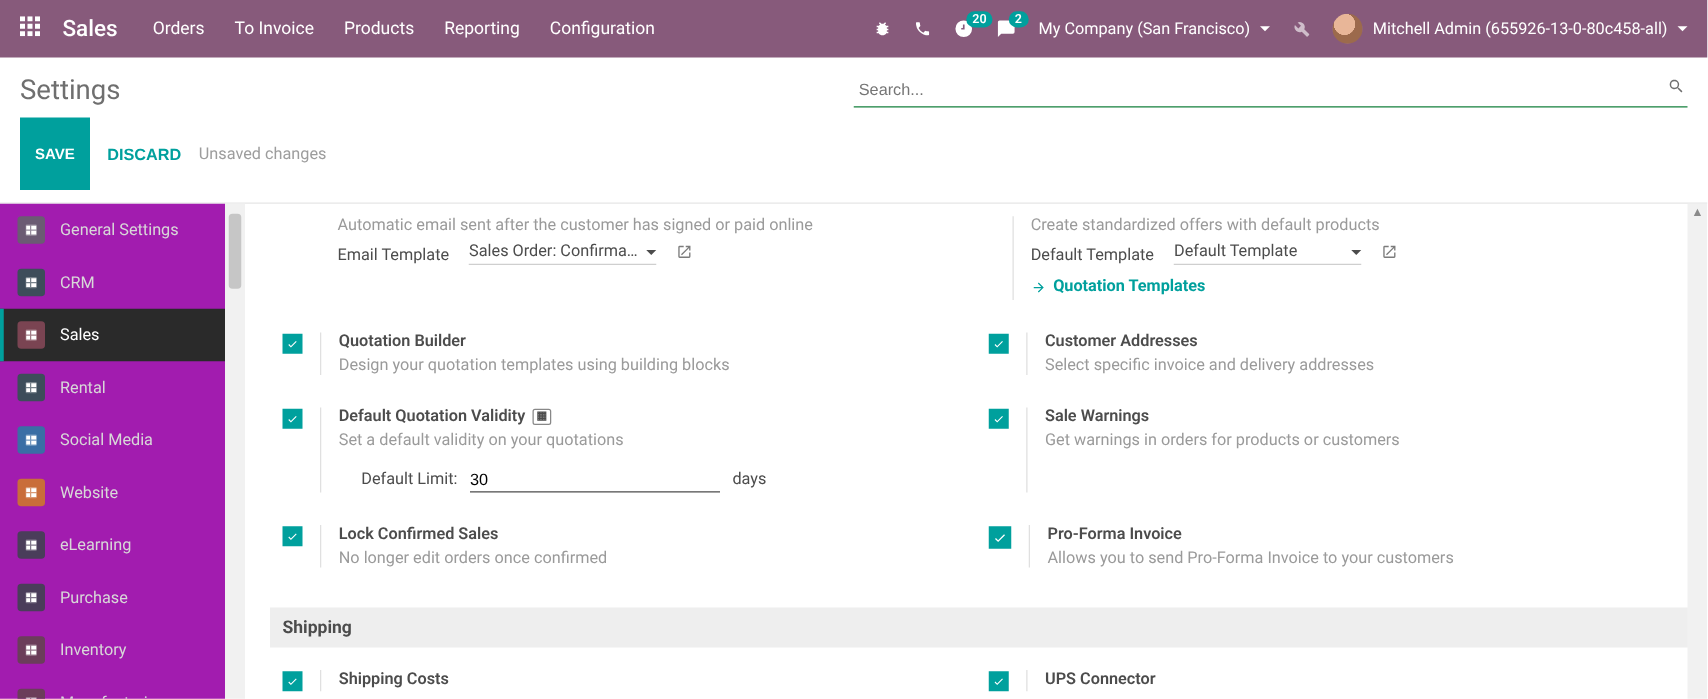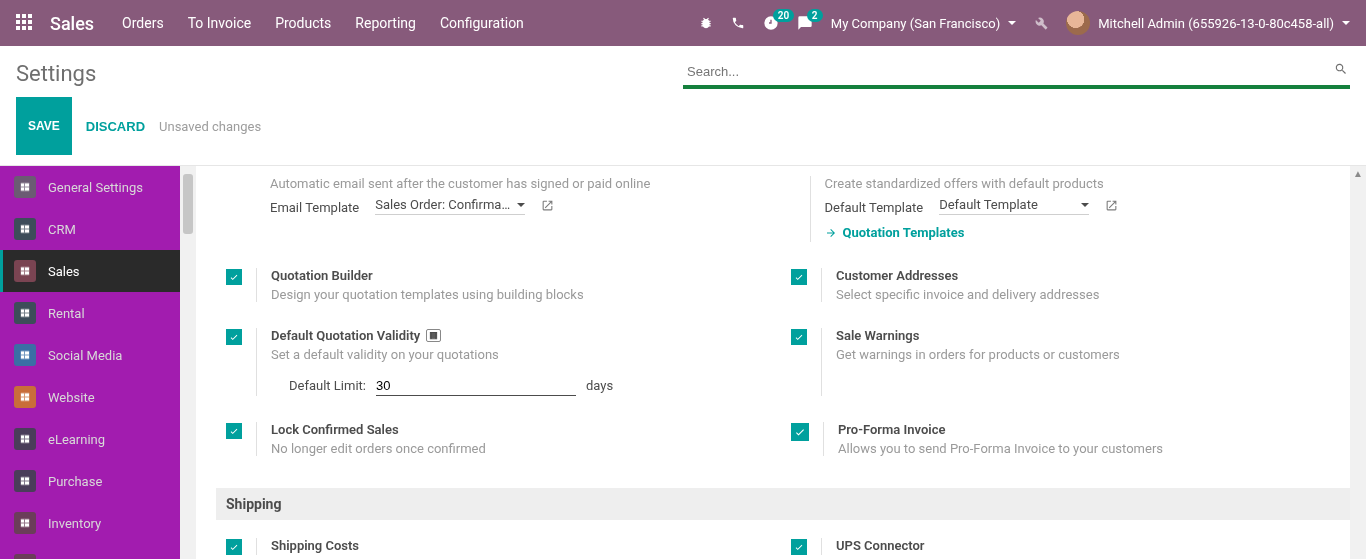--- a/index.html
+++ b/index.html
@@ -15,21 +15,21 @@
   .systray-icon { position: relative; display: inline-flex; align-items: center; cursor: pointer; }
   .systray-icon svg { fill: #fff; }
   .badge { position: absolute; top: -6px; left: 10px; background: #00a09d; color: #fff; border-radius: 8px; font-size: 10px; padding: 1px 5px; font-weight: 600; }
   .company-switch, .user-switch { display: flex; align-items: center; gap: 8px; color: #fff; font-size: 13px; cursor: pointer; }
   .caret-down { width: 0; height: 0; border-left: 4px solid transparent; border-right: 4px solid transparent; border-top: 4px solid #fff; }
   .avatar { width: 24px; height: 24px; border-radius: 50%; background: radial-gradient(circle at 40% 35%, #e8b698 0 40%, #9c6a4c 41% 100%); background-color:#c99f7d; }
   
   .secondbar { display: flex; align-items: center; padding: 12px 16px 8px 16px; gap: 20px; }
   .page-title { font-size: 22px; color: #6f6f6f; flex: 0 0 auto; }
   .search-wrap { margin-left: auto; width: 50%; position: relative; }
-  .search-wrap input { width: 100%; border: none; border-bottom: 4px solid #15803d; padding: 6px 24px 6px 4px; font-size: 13px; outline: none; color:#6f6f6f; }
+  .search-wrap input { width: 100%; border: none; border-bottom: 1px solid #15803d; padding: 6px 24px 6px 4px; font-size: 13px; outline: none; color:#6f6f6f; }
   .search-wrap .search-icon { position: absolute; right: 2px; top: 4px; cursor: pointer; }
   .search-wrap .search-icon svg { fill: #6f6f6f; }
   
   .actionbar { display: flex; align-items: center; gap: 14px; padding: 0 16px 10px 16px; }
   .btn-save { background: #00a09d; color: #fff; border: none; padding: 22px 12px; font-weight: 600; font-size: 12px; cursor: pointer; }
   .btn-discard { background: transparent; border: none; color: #00a09d; font-weight: 600; font-size: 13px; cursor: pointer; }
   .status-text { color: #9d9d9d; font-size: 13px; }
   
   .main-area { display: flex; height: calc(100% - 46px - 50px - 36px); border-top: 1px solid #e6e6e6; }
   

